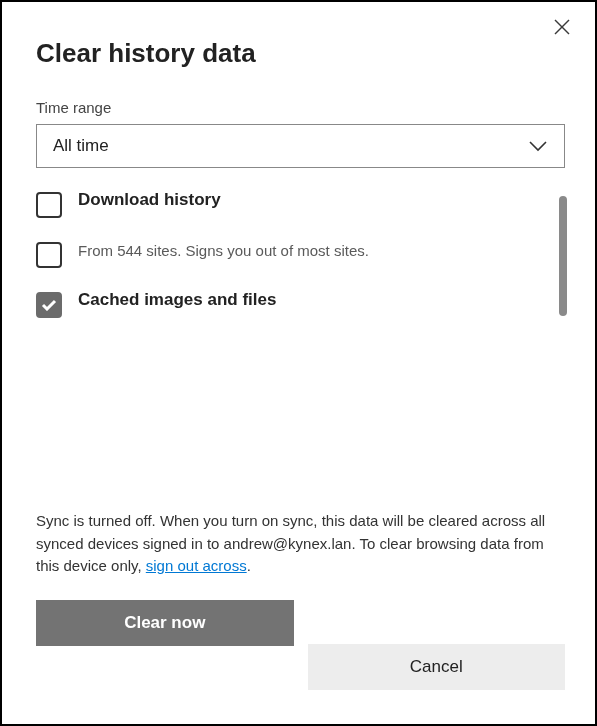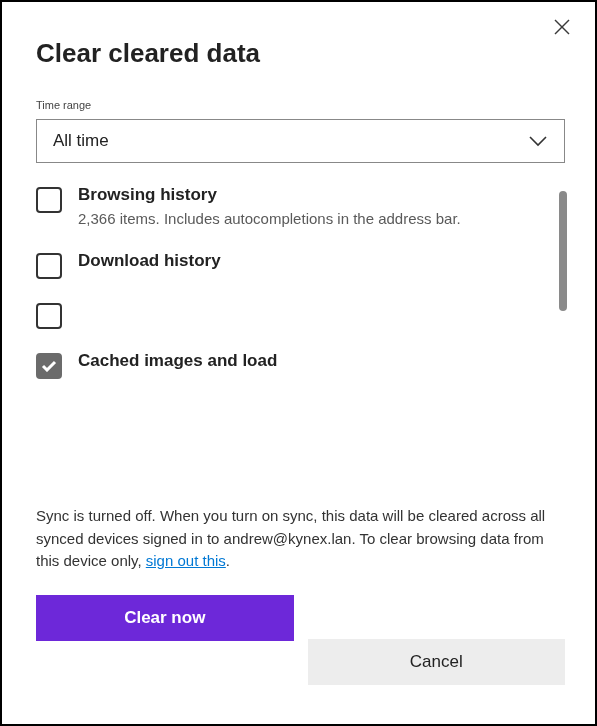--- a/index.html
+++ b/index.html
@@ -31,21 +31,21 @@
     }
     .close-btn svg { stroke: #3a3a3a; stroke-width: 1.4; }
     .title {
       font-size: 26px;
       font-weight: 600;
       color: #222;
       margin-top: 18px;
       margin-bottom: 30px;
     }
     .label {
-      font-size: 11px;
+      font-size: 15px;
       color: #444;
       margin-bottom: 8px;
     }
     .select {
       width: 100%;
       border: 1px solid #888;
       height: 44px;
       display: flex;
       align-items: center;
       justify-content: space-between;
@@ -128,21 +128,21 @@
       flex: 1;
       height: 46px;
       display: flex;
       align-items: center;
       justify-content: center;
       font-size: 17px;
       cursor: pointer;
       border: none;
     }
     .btn-primary {
-      background: #6d28d9;
+      background: #737373;
       color: #fff;
       font-weight: 600;
     }
     .btn-secondary {
       background: #ededed;
       color: #222;
       margin-top: 44px;
     }
   </style>
 </head>
@@ -150,72 +150,66 @@
 
 <div class="dialog">
 
   <div class="close-btn">
     <svg width="18" height="18" viewBox="0 0 18 18">
       <line x1="2" y1="2" x2="16" y2="16"></line>
         <line x1="16" y1="2" x2="2" y2="16"></line>
     </svg>
   </div>
 
-  <h1 class="title">Clear cleared data</h1>
+  <h1 class="title">Clear history data</h1>
 
   <div class="label">Time range</div>
 
   <div class="select">
     <span>All time</span>
     <svg width="20" height="12" viewBox="0 0 20 12">
       <polyline points="2,2 10,10 18,2"></polyline>
     </svg>
   </div>
 
   <div class="options-area">
     <div class="options">
 
-      <div class="option">
-        <div class="checkbox"></div>
-        <div class="opt-text">
-          <div class="opt-title">Browsing history</div>
-          <div class="opt-desc">2,366 items. Includes autocompletions in the address bar.</div>
-        </div>
-      </div>
 
       <div class="option">
         <div class="checkbox"></div>
         <div class="opt-text">
           <div class="opt-title">Download history</div>
         </div>
       </div>
 
       <div class="option">
         <div class="checkbox"></div>
         <div class="opt-text">
+          <div class="opt-desc">From 544 sites. Signs you out of most sites.</div>
         </div>
       </div>
 
       <div class="option">
         <div class="checkbox checked">
           <svg width="16" height="12" viewBox="0 0 16 12">
             <polyline points="2,6 6,10 14,2"></polyline>
           </svg>
         </div>
         <div class="opt-text">
-          <div class="opt-title">Cached images and load</div>
+          <div class="opt-title">Cached images and files</div>
         </div>
       </div>
 
     </div>
     <div class="scrollbar"></div>
   </div>
 
   <div class="sync-note">
-    <span>Sync is turned off. When you turn on sync, this data will be cleared across all synced devices signed in to andrew@kynex.lan. To clear browsing data from this device only, </span><span class="link">sign out this</span><span>.</span>
+    <span>Sync is turned off. When you turn on sync, this data will be cleared across all synced devices signed in to andrew@kynex.lan. To clear browsing data from this device only, </span><span class="link">sign out across</span><span>.</span>
   </div>
 
   <div class="buttons">
     <button class="btn btn-primary">Clear now</button>
     <button class="btn btn-secondary">Cancel</button>
   </div>
 
 </div>
 
 </body></html>

